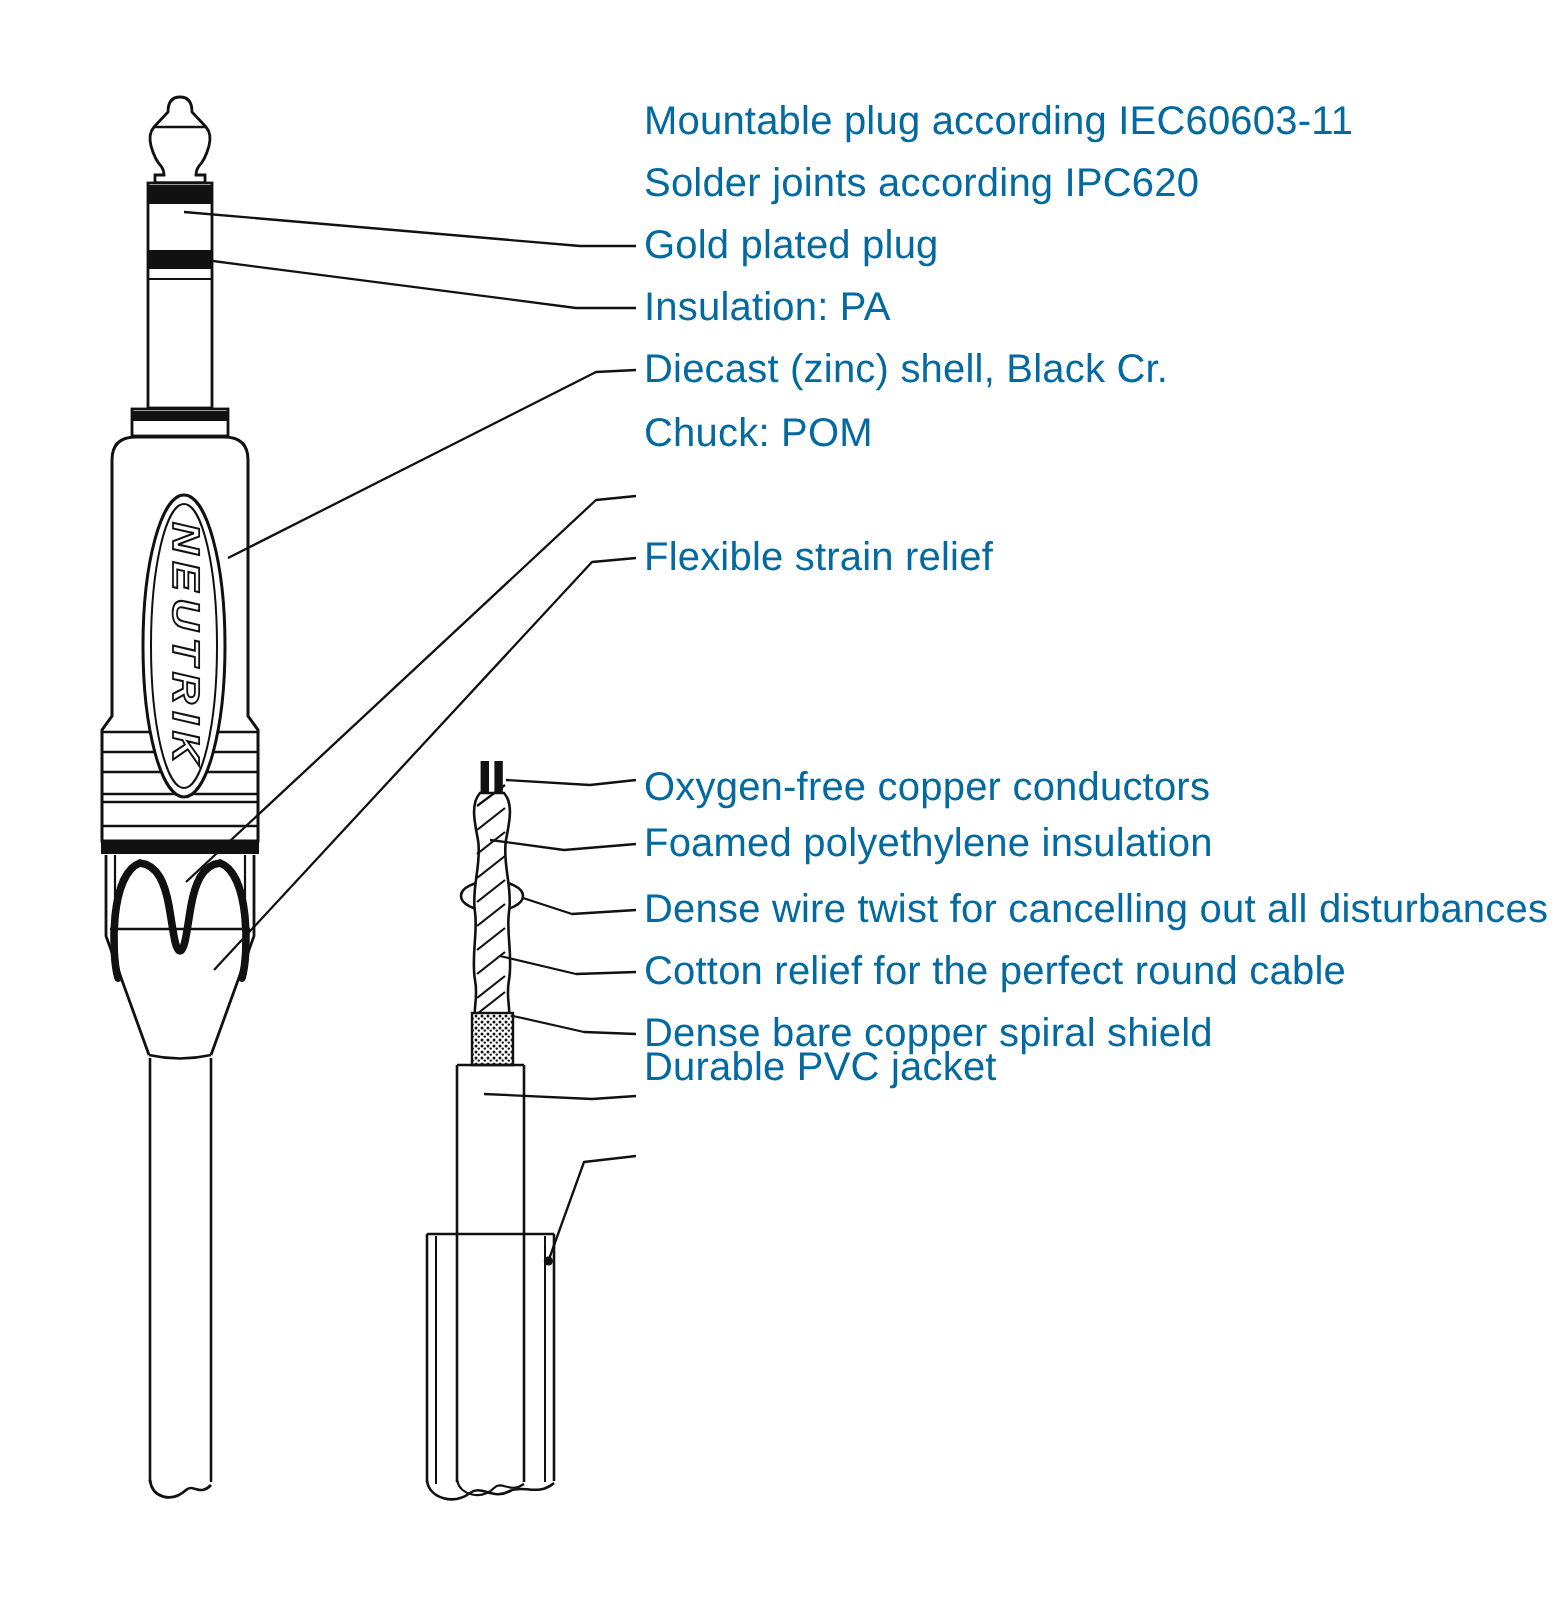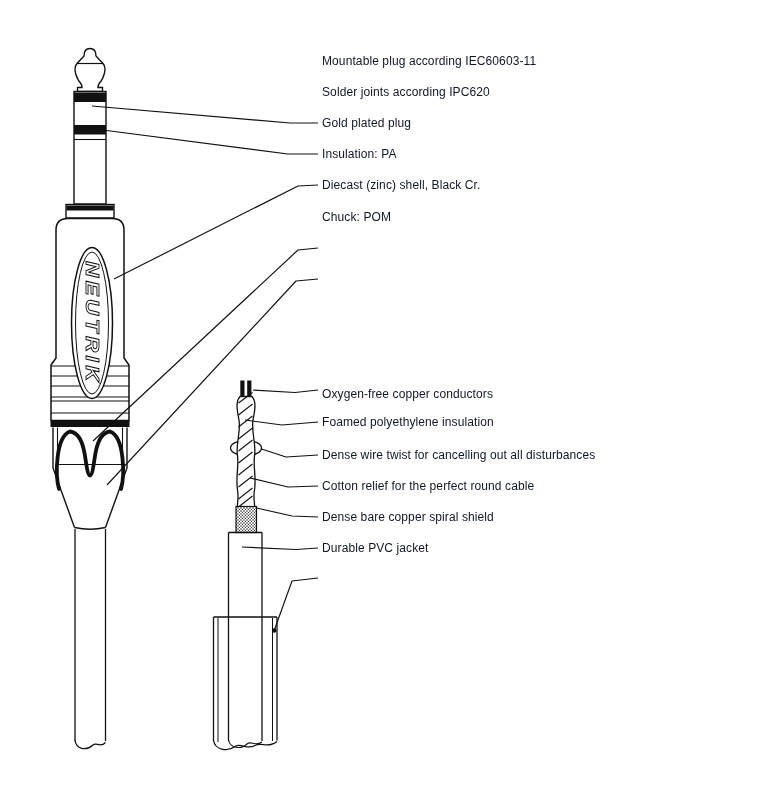--- a/index.html
+++ b/index.html
@@ -20,22 +20,22 @@
   .stage svg {
     position: absolute;
     left: 0;
     top: 0;
   }
   .callout {
     position: absolute;
     left: 322px;
     height: 20px;
     line-height: 20px;
-    font-size: 12px;
-    color: #0f172a;
+    font-size: 20px;
+    color: #0369a1;
     white-space: nowrap;
     letter-spacing: 0.1px;
     text-align: center;
   }
 </style>
 </head>
 <body>
 
 <div class="stage">
 
@@ -151,20 +151,21 @@
       <polyline points="274,631 292,581 318,578"></polyline>
     </g>
   </svg>
 
   <div class="callout" style="top:51px">Mountable plug according IEC60603-11</div>
   <div class="callout" style="top:82px">Solder joints according IPC620</div>
   <div class="callout" style="top:113px">Gold plated plug</div>
   <div class="callout" style="top:144px">Insulation: PA</div>
   <div class="callout" style="top:175px">Diecast (zinc) shell, Black Cr.</div>
   <div class="callout" style="top:207px">Chuck: POM</div>
+  <div class="callout" style="top:269px">Flexible strain relief</div>
   <div class="callout" style="top:384px">Oxygen-free copper conductors</div>
   <div class="callout" style="top:412px">Foamed polyethylene insulation</div>
   <div class="callout" style="top:445px">Dense wire twist for cancelling out all disturbances</div>
   <div class="callout" style="top:476px">Cotton relief for the perfect round cable</div>
   <div class="callout" style="top:507px">Dense bare copper spiral shield</div>
-  <div class="callout" style="top:538px">Durable PVC jacket</div>
+  <div class="callout" style="top:524px">Durable PVC jacket</div>
 
 </div>
 
 </body></html>

